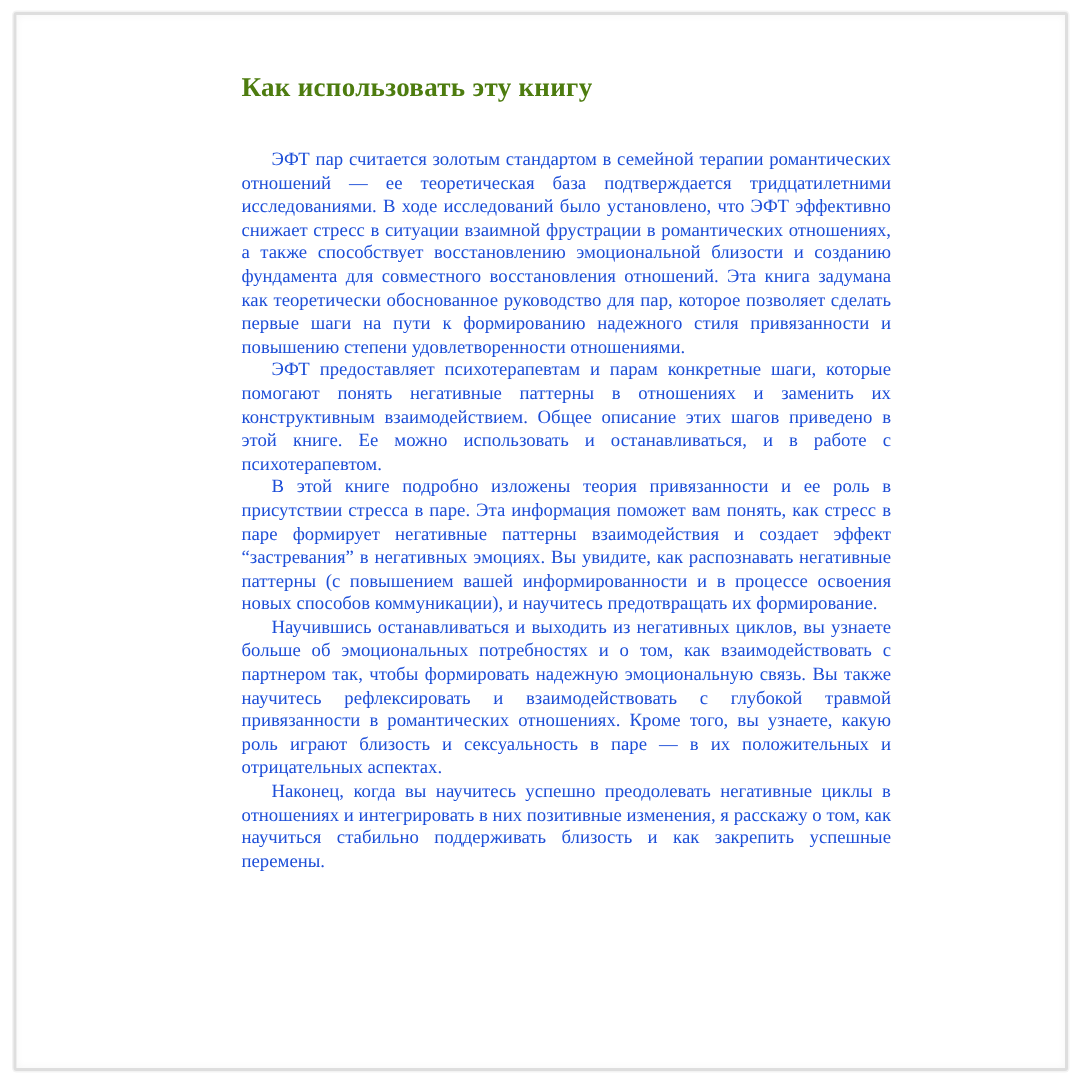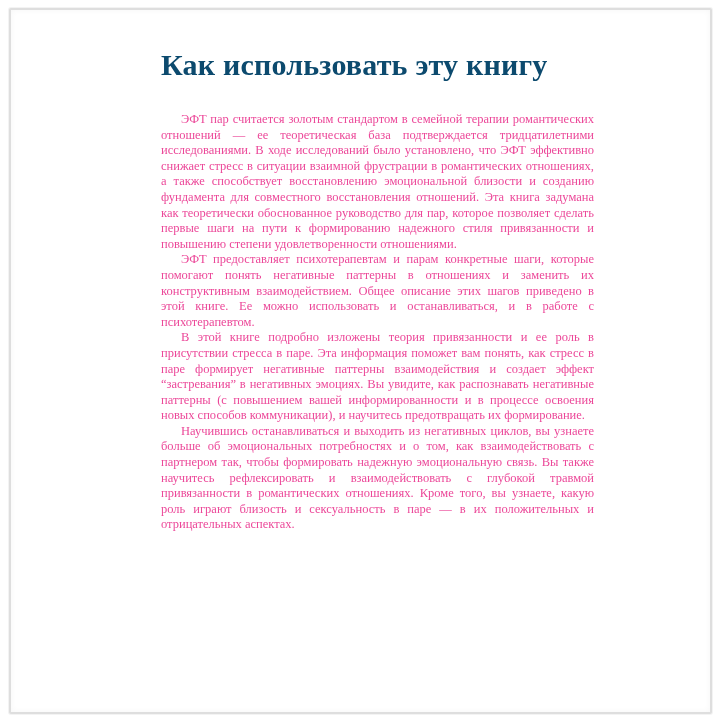--- a/index.html
+++ b/index.html
@@ -29,43 +29,44 @@
       0 0 0 1px #f3f3f3;
   }
   .page-content {
     position: absolute;
     top: 38px;
     left: 150px;
     width: 433px;
   }
   .page-title {
     font-family: "Liberation Serif", "DejaVu Serif", serif;
-    font-size: 30px;
+    font-size: 18px;
     font-weight: 700;
-    color: #0c4a6e;
+    color: #4d7c0f;
     margin: 0 0 30px 0;
     letter-spacing: 0.2px;
   }
   .body-text p {
     font-size: 12.5px;
     line-height: 15.6px;
-    color: #ec4899;
+    color: #1d4ed8;
     margin: 0;
     text-align: justify;
     text-indent: 20px;
     hyphens: auto;
     -webkit-hyphens: auto;
   }
 </style>
 </head>
 <body>
 
 <div class="photo-frame">
   <div class="page-content">
     <h1 class="page-title">Как использовать эту книгу</h1>
     <div class="body-text">
       <p lang="ru">ЭФТ пар считается золотым стандартом в семейной терапии романтических отношений — ее теоретическая база подтверждается тридцатилетними исследованиями. В ходе исследований было установлено, что ЭФТ эффективно снижает стресс в ситуации взаимной фрустрации в романтических отношениях, а также способствует восстановлению эмоциональной близости и созданию фундамента для совместного восстановления отношений. Эта книга задумана как теоретически обоснованное руководство для пар, которое позволяет сделать первые шаги на пути к формированию надежного стиля привязанности и повышению степени удовлетворенности отношениями.</p>
       <p lang="ru">ЭФТ предоставляет психотерапевтам и парам конкретные шаги, которые помогают понять негативные паттерны в отношениях и заменить их конструктивным взаимодействием. Общее описание этих шагов приведено в этой книге. Ее можно использовать и останавливаться, и в работе с психотерапевтом.</p>
       <p lang="ru">В этой книге подробно изложены теория привязанности и ее роль в присутствии стресса в паре. Эта информация поможет вам понять, как стресс в паре формирует негативные паттерны взаимодействия и создает эффект “застревания” в негативных эмоциях. Вы увидите, как распознавать негативные паттерны (с повышением вашей информированности и в процессе освоения новых способов коммуникации), и научитесь предотвращать их формирование.</p>
       <p lang="ru">Научившись останавливаться и выходить из негативных циклов, вы узнаете больше об эмоциональных потребностях и о том, как взаимодействовать с партнером так, чтобы формировать надежную эмоциональную связь. Вы также научитесь рефлексировать и взаимодействовать с глубокой травмой привязанности в романтических отношениях. Кроме того, вы узнаете, какую роль играют близость и сексуальность в паре — в их положительных и отрицательных аспектах.</p>
+      <p lang="ru">Наконец, когда вы научитесь успешно преодолевать негативные циклы в отношениях и интегрировать в них позитивные изменения, я расскажу о том, как научиться стабильно поддерживать близость и как закрепить успешные перемены.</p>
     </div>
   </div>
 </div>
 
 </body></html>

